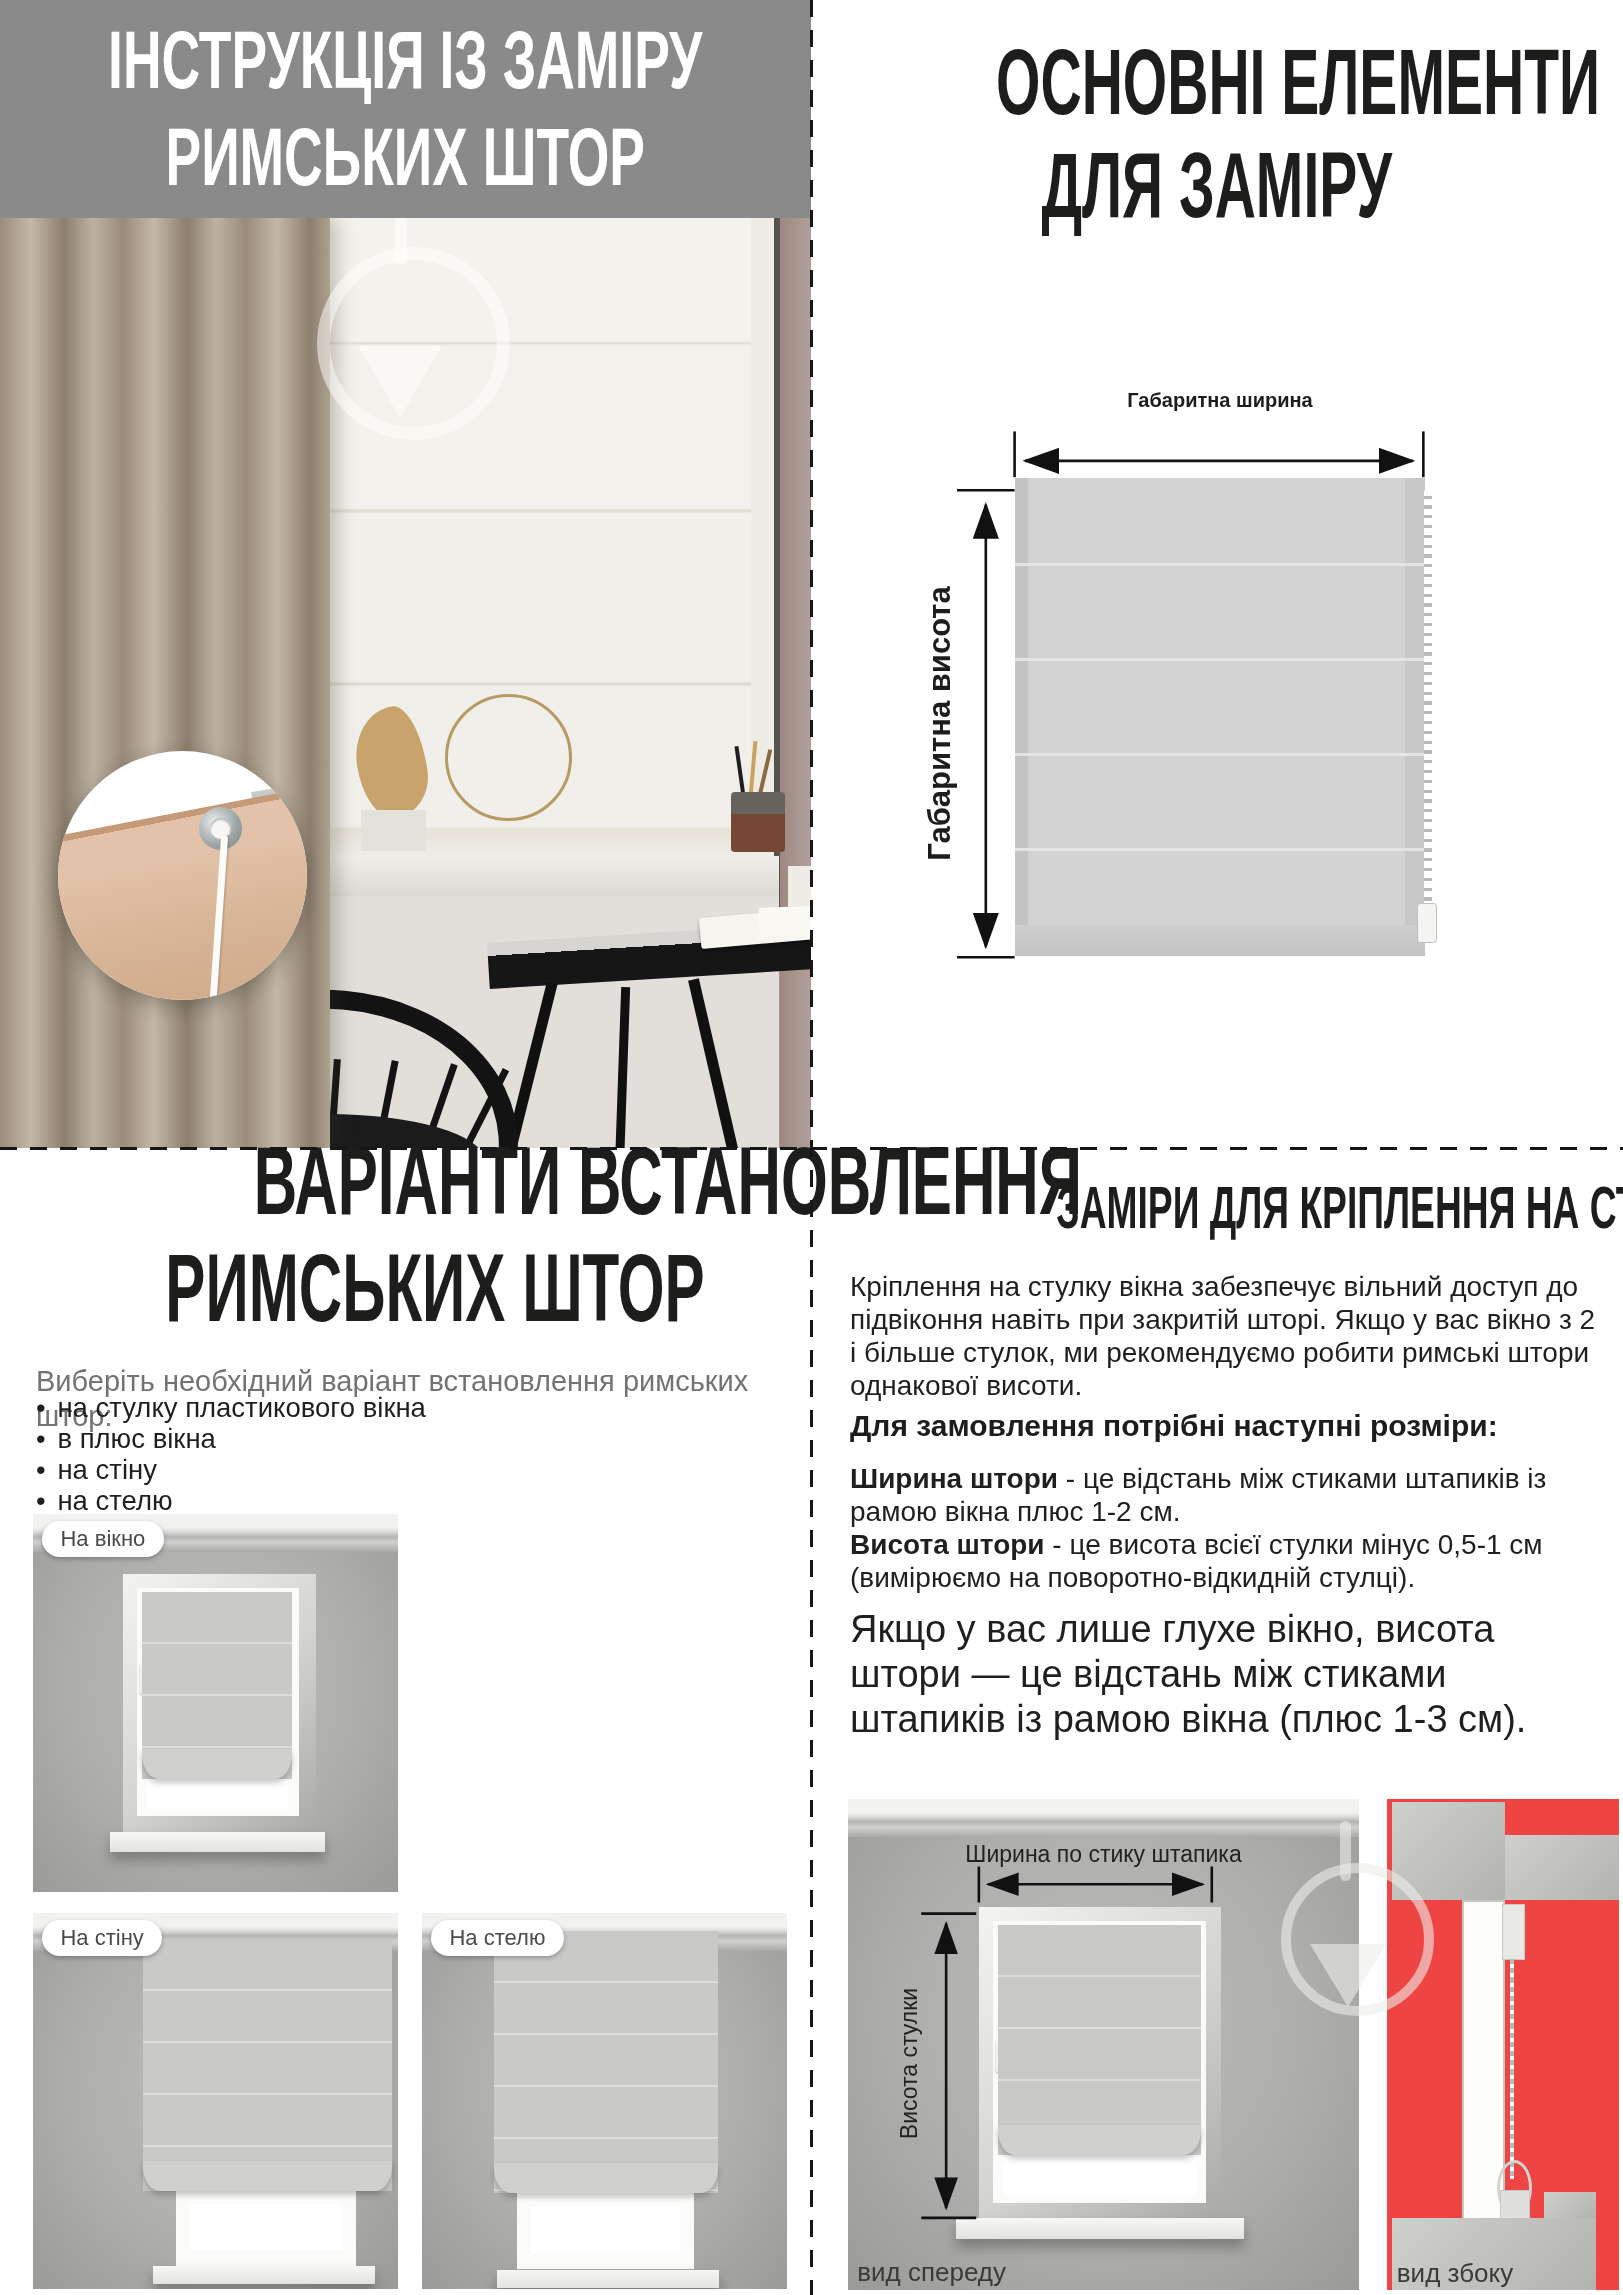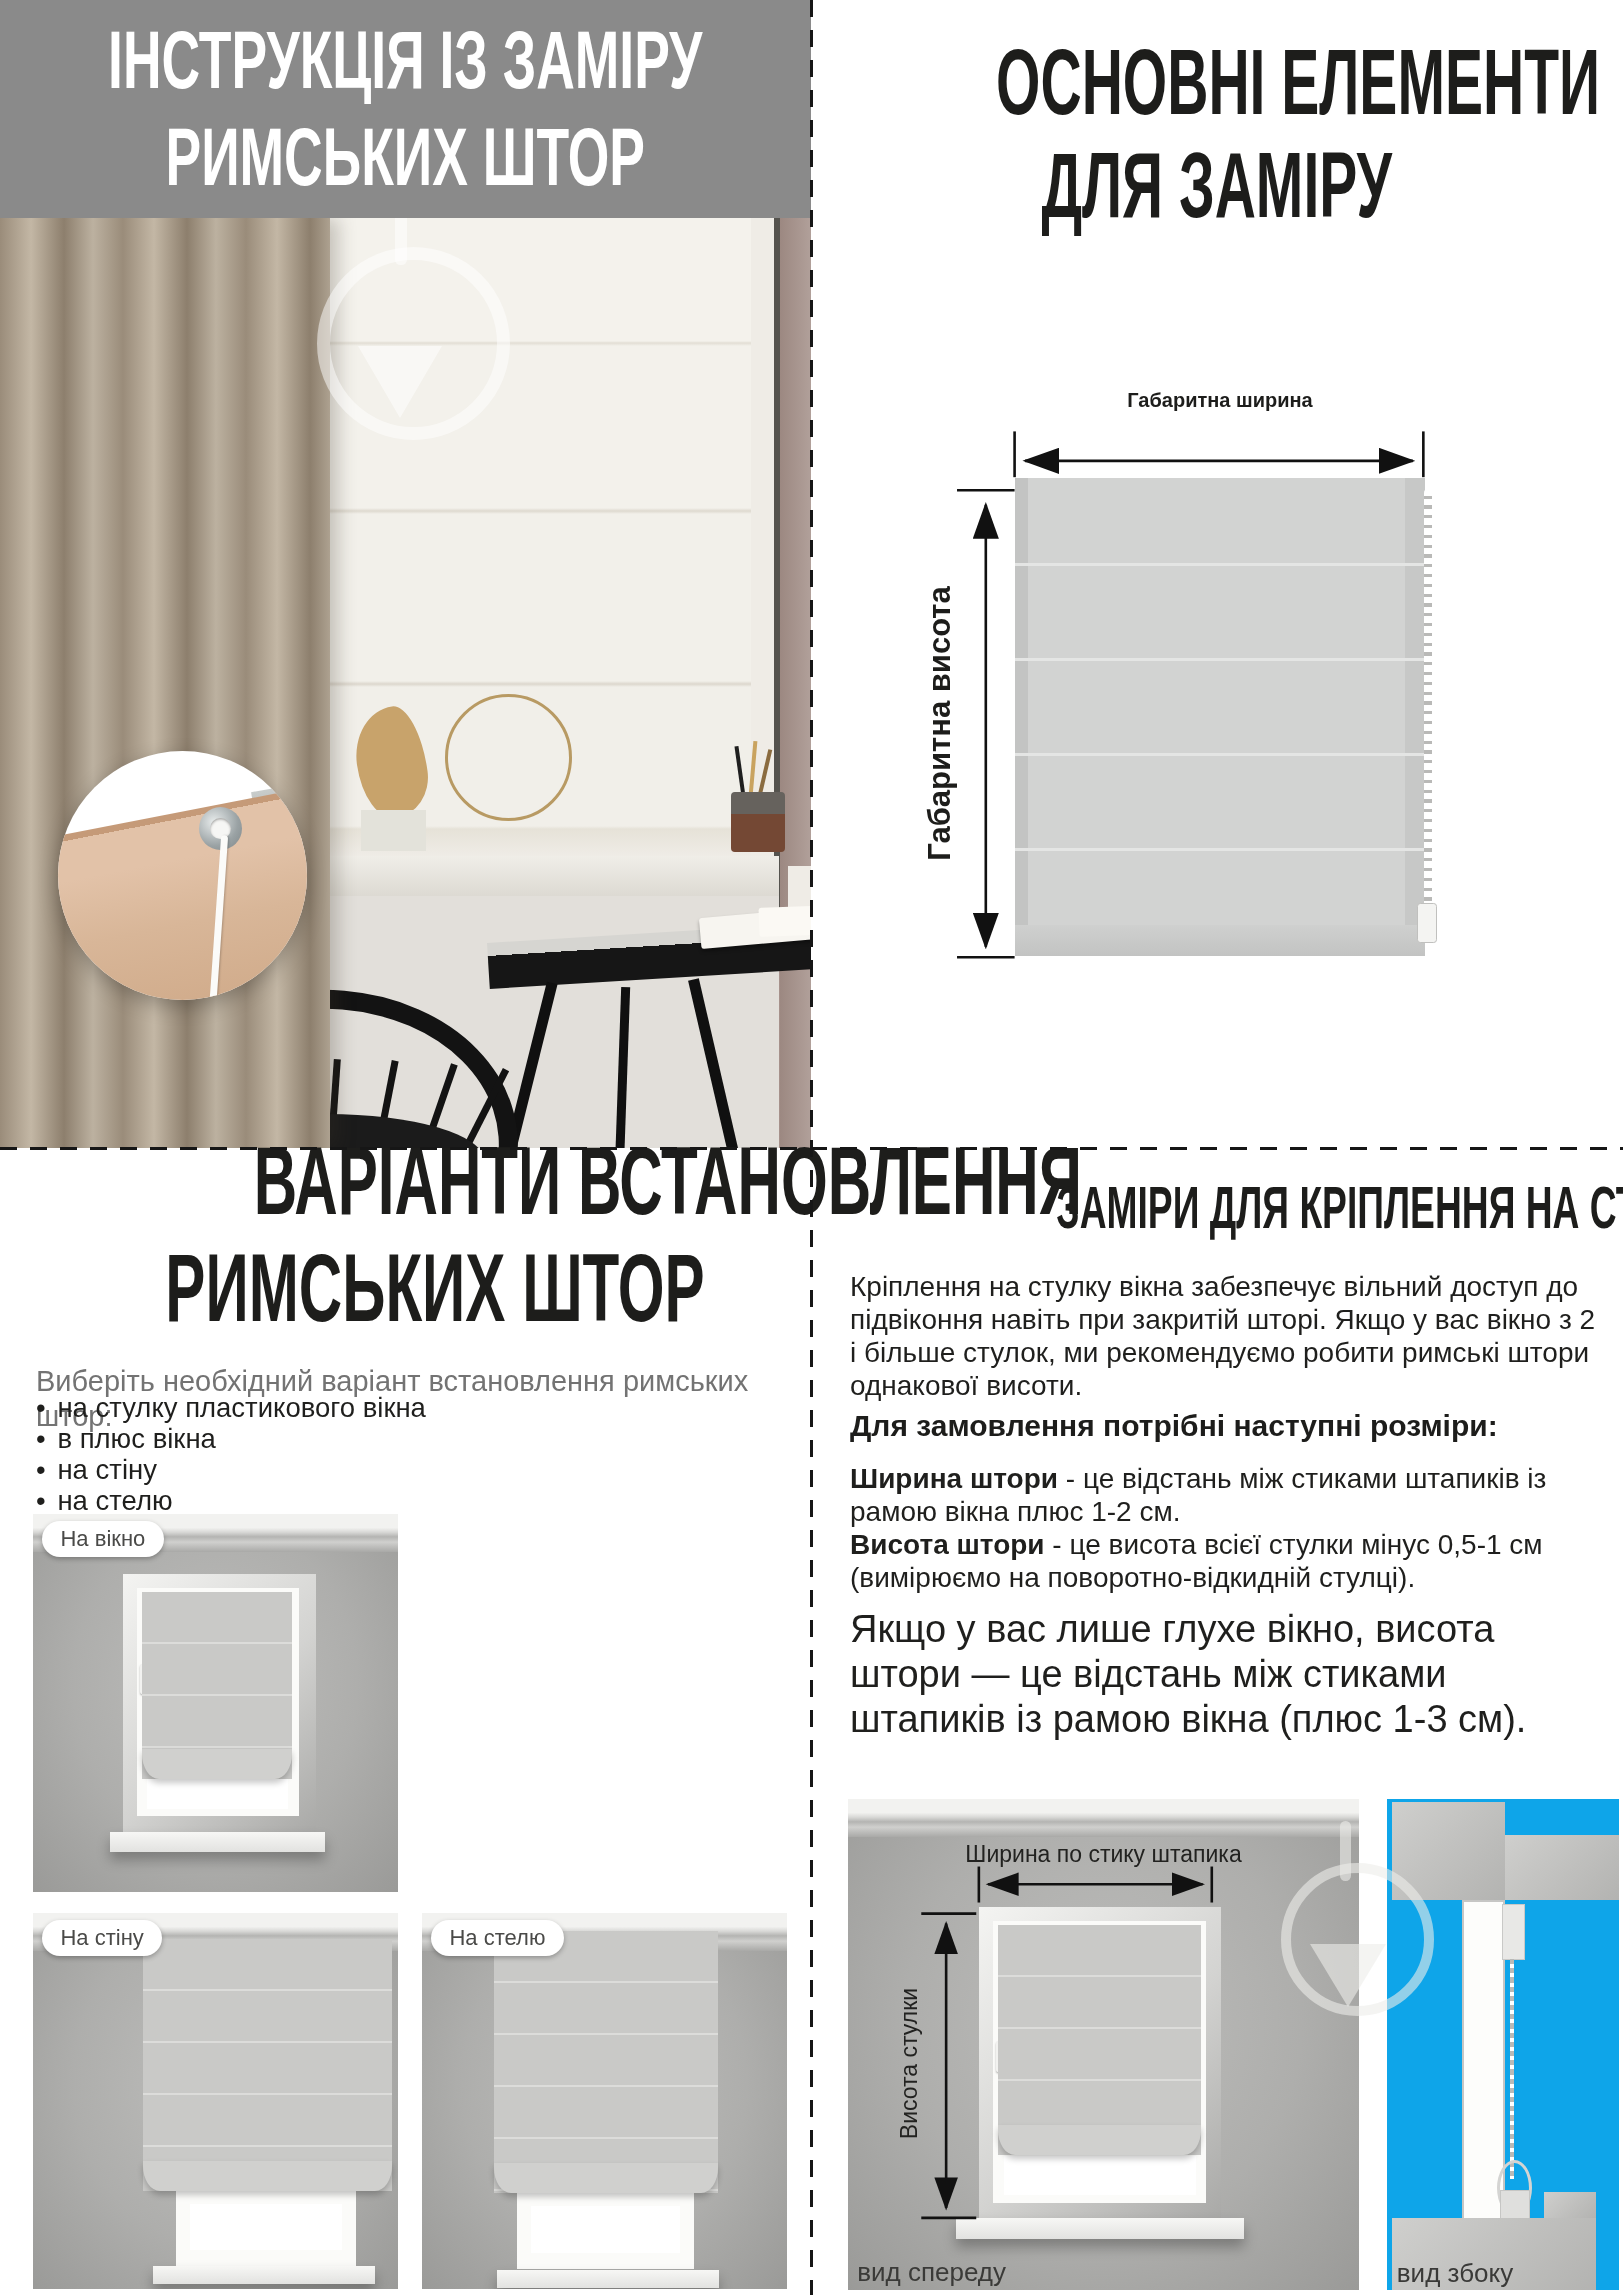--- a/index.html
+++ b/index.html
@@ -127,21 +127,21 @@
   .br-sizes{left:850px; top:1379px; width:752px; font-size:30px; font-weight:bold; color:#1d1d1b;}
   .br-defs{left:850px; top:1434px; width:759px; font-size:28px; line-height:1.18; color:#1f1f1d;}
   .br-note{left:850px; top:1569px; width:759px; font-size:38px; line-height:1.18; color:#1f1f1d;}
 
   .fv-panel{left:848px; top:1799px; width:511px; height:491px;}
   .fv-wlabel{left:105px; top:42px; width:301px; text-align:center; font-size:23px; color:#222220;}
   .fv-hlabel{left:-56px; top:250px; width:236px; height:29px; text-align:center; font-size:23px; color:#222220; transform:rotate(-90deg);}
   .fv-caption, .sv-caption{font-size:26px; color:#3a3a38;}
   .handleb{background:#f2f2f0; border-radius:2.6px; box-shadow:0 1.3px 2px rgba(0,0,0,0.3);}
 
-  .sv-panel{left:1387px; top:1799px; width:232px; height:491px; background:#0ea5e9; overflow:hidden;}
+  .sv-panel{left:1387px; top:1799px; width:232px; height:491px; background:#ef4444; overflow:hidden;}
   .sv-block{background:linear-gradient(135deg,#cfcfcd,#b3b3b1);}
   .sv-profile{left:75px; top:101px; width:39px; height:317px; background:#fdfdfb; border:2px solid #c6c6c4;}
   .sv-headrail{left:115px; top:105px; width:21px; height:54px; background:#e8e8e6; border:1.3px solid #c9c9c7;}
   .sv-chain{left:123px; top:160px; width:3.9px; height:220px;
     background:repeating-linear-gradient(180deg,#b9b9b7 0 5.2px,#ffffff 5.2px 9.2px);}
   .sv-loop{left:110px; top:361px; width:29px; height:50px; border:3.3px solid #d4d4d2; border-radius:50%;}
   .sv-stack{left:113px; top:391px; width:27.5px; height:29px; background:#dfdfdd; border:1.3px solid #c6c6c4;}
 
   .br-wm-ring{left:1281px; top:1863px; width:133px; height:133px; border:10.5px solid rgba(236,236,234,0.6);}
   .br-wm-handle{left:1340px; top:1821px; width:10.5px; height:60px; background:rgba(236,236,234,0.6); border-radius:5.2px;}

